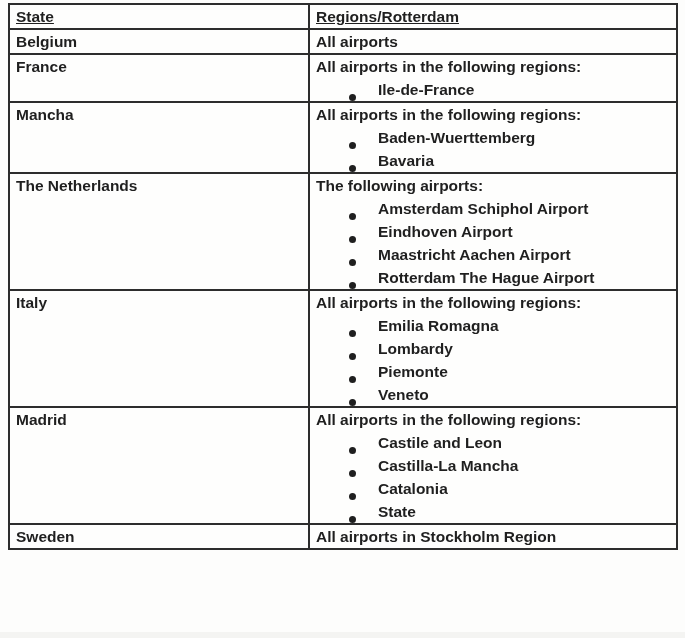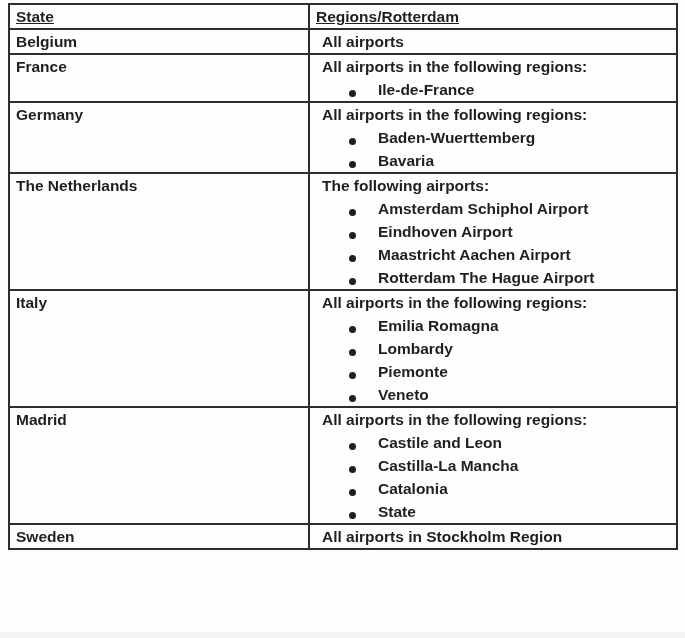--- a/index.html
+++ b/index.html
@@ -44,25 +44,24 @@
     font-weight: bold;
     overflow: hidden;
     white-space: nowrap;
   }
   th {
     font-weight: bold;
     text-decoration: underline;
   }
   td .intro {
     line-height: 23px;
-    margin-left: 6px;
   }
   .bullet-row {
     display: flex;
-    align-items: center;
+    align-items: flex-end;
     padding-left: 33px;
     line-height: 23px;
   }
   .dot {
     flex: 0 0 auto;
     width: 7px;
     height: 7px;
     border-radius: 50%;
     background: #1f1f1f;
     margin-top: 8px;
@@ -102,21 +101,21 @@
         <div class="intro">All airports in the following regions:</div>
 
     <div class="bullet-row">
       <span class="dot"></span>
       <span class="bullet-text">Ile-de-France</span>
     </div>
   </td>
     </tr>
 
     <tr>
-      <td class="state">Germany</td>
+      <td class="state">Mancha</td>
       <td class="regions">
         <div class="intro">All airports in the following regions:</div>
 
     <div class="bullet-row">
       <span class="dot"></span>
       <span class="bullet-text">Baden-Wuerttemberg</span>
     </div>
 
     <div class="bullet-row">
       <span class="dot"></span>

